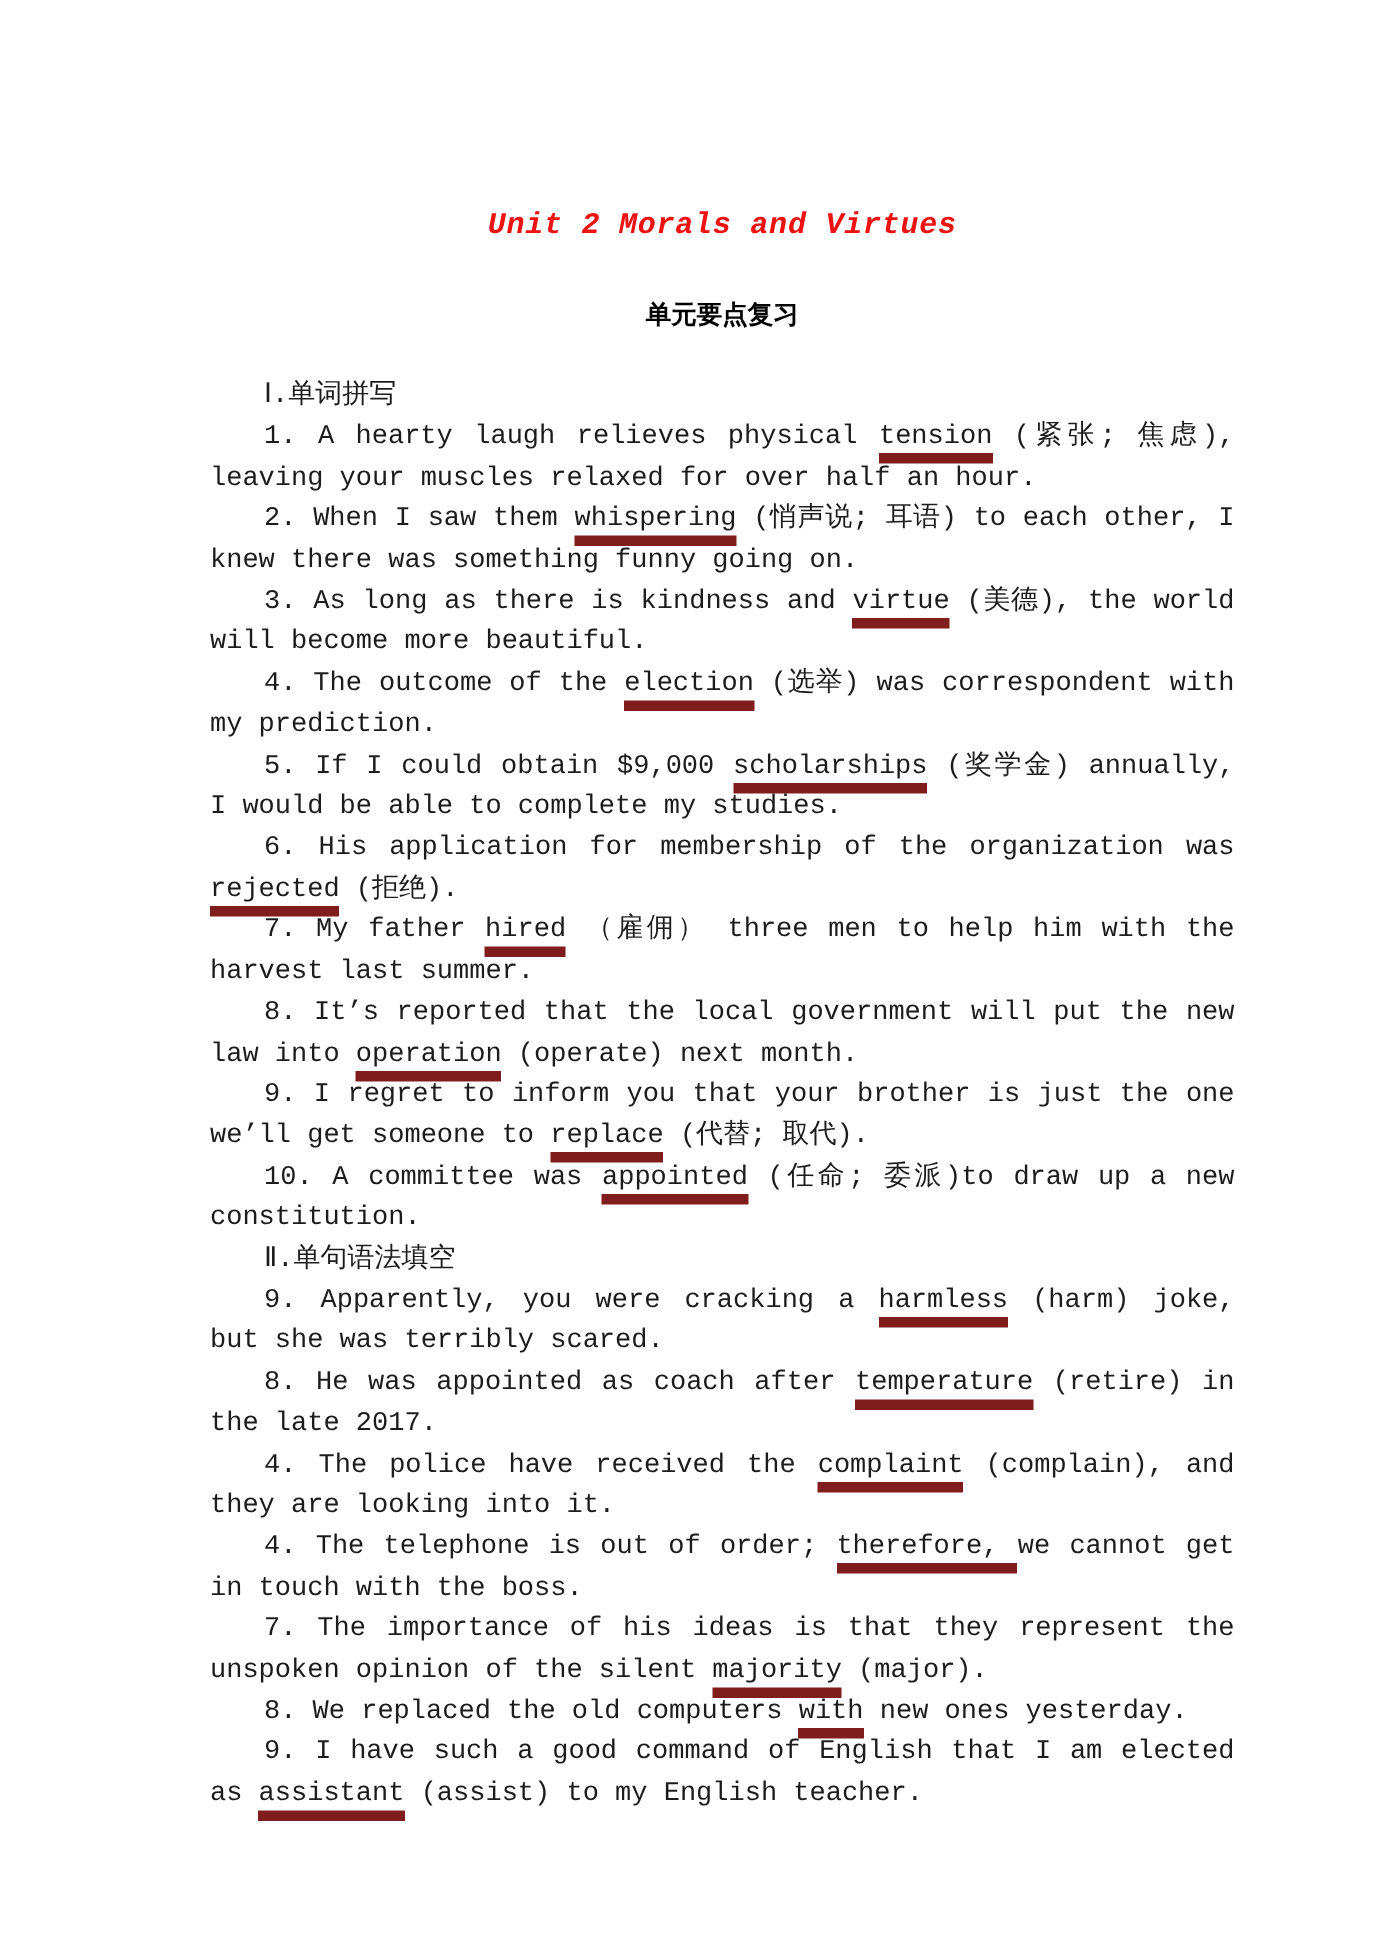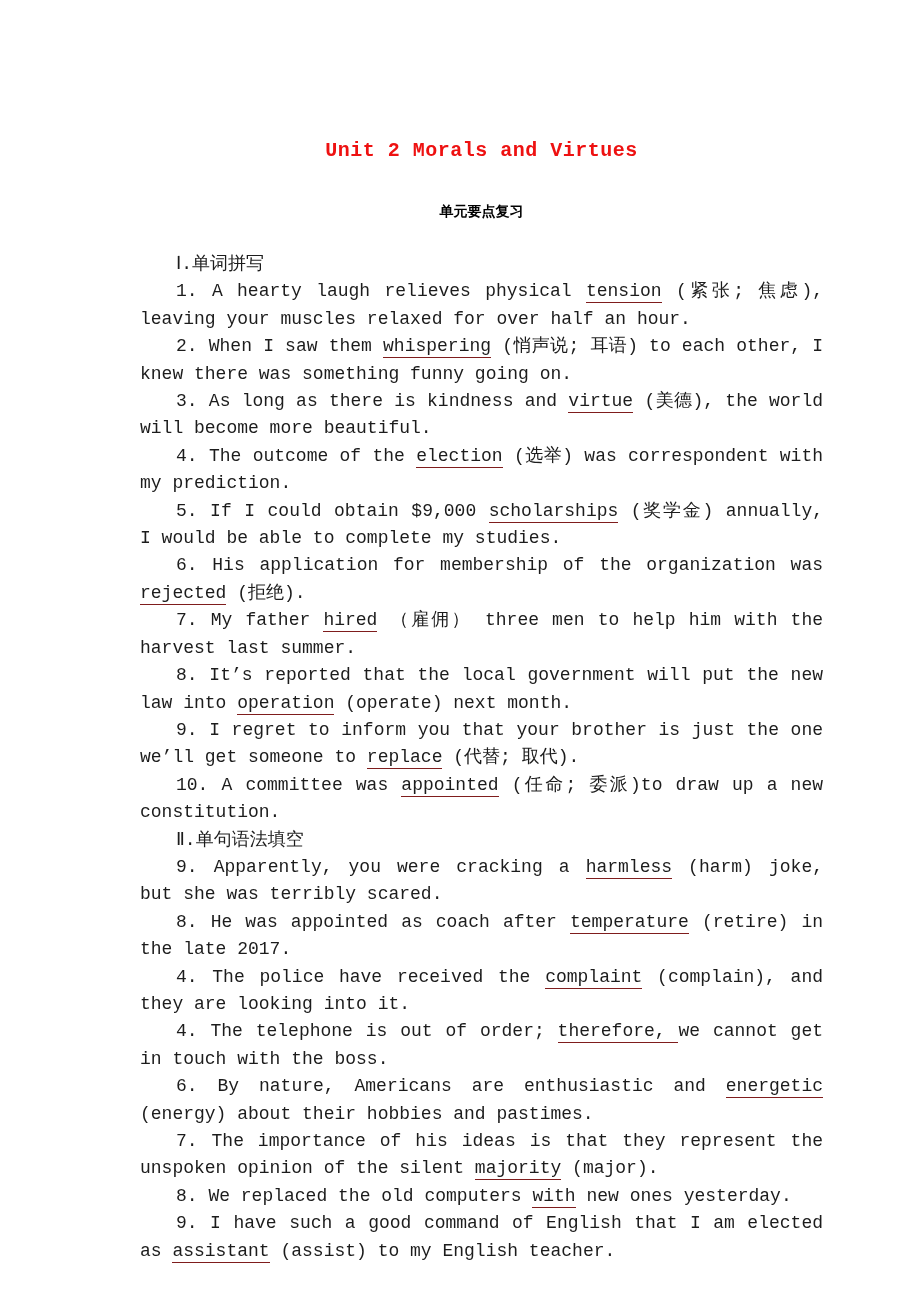--- a/index.html
+++ b/index.html
@@ -18,38 +18,39 @@
     padding: 138px 97px 0 140px;
   }
   .title {
     margin: 0 0 36px 0;
     text-align: center;
     font-size: 20px;
     line-height: 26px;
     font-weight: 700;
     color: #ee1111;
     letter-spacing: 0.5px;
+    font-style: italic;
   }
   .subtitle {
     margin: 0 0 27px 0;
     text-align: center;
-    font-size: 14px;
+    font-size: 17px;
     line-height: 24px;
     font-weight: 700;
     color: #000000;
   }
   p.heading, p.item {
     margin: 0;
     font-size: 18px;
     line-height: 27.4px;
     text-indent: 2em;
   }
   p.item { text-align: justify; }
   .u {
-    border-bottom: 1px solid #7f1d1d;
+    border-bottom: 7px solid #7f1d1d;
     white-space: pre-wrap;
     padding-bottom: 1px;
   }
 </style>
 </head>
 <body>
 
 <div class="page">
 
   <h1 class="title">Unit 2 Morals and Virtues</h1>
@@ -68,18 +69,17 @@
   <p class="item"><span>8. It’s reported that the local government will put the new law into </span><span class="u">operation</span><span> (operate) next month.</span></p>
   <p class="item"><span>9. I regret to inform you that your brother is just the one we’ll get someone to </span><span class="u">replace</span><span> (代替; 取代).</span></p>
   <p class="item"><span>10. A committee was </span><span class="u">appointed</span><span> (任命; 委派)to draw up a new constitution.</span></p>
 
   <p class="heading">Ⅱ.单句语法填空</p>
 
   <p class="item"><span>9. Apparently, you were cracking a </span><span class="u">harmless</span><span> (harm) joke, but she was terribly scared.</span></p>
   <p class="item"><span>8. He was appointed as coach after </span><span class="u">temperature</span><span> (retire) in the late 2017.</span></p>
   <p class="item"><span>4. The police have received the </span><span class="u">complaint</span><span> (complain), and they are looking into it.</span></p>
   <p class="item"><span>4. The telephone is out of order; </span><span class="u">therefore, </span><span>we cannot get in touch with the boss.</span></p>
-  <p class="item"><span>6. By nature, Americans are enthusiastic and </span><span class="u">energetic</span><span> (energy) about their hobbies and pastimes.</span></p>
   <p class="item"><span>7. The importance of his ideas is that they represent the unspoken opinion of the silent </span><span class="u">majority</span><span> (major).</span></p>
   <p class="item"><span>8. We replaced the old computers </span><span class="u">with</span><span> new ones yesterday.</span></p>
   <p class="item"><span>9. I have such a good command of English that I am elected as </span><span class="u">assistant</span><span> (assist) to my English teacher.</span></p>
 
 </div>
 
 </body></html>

